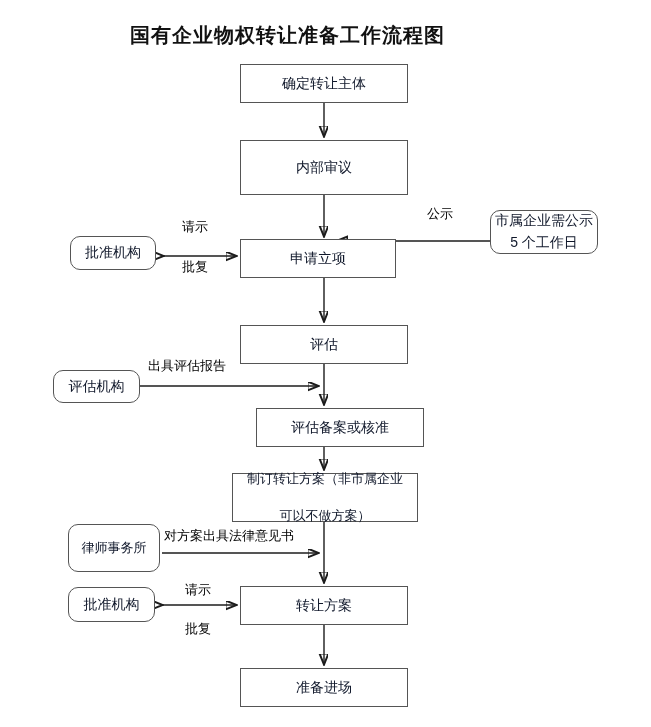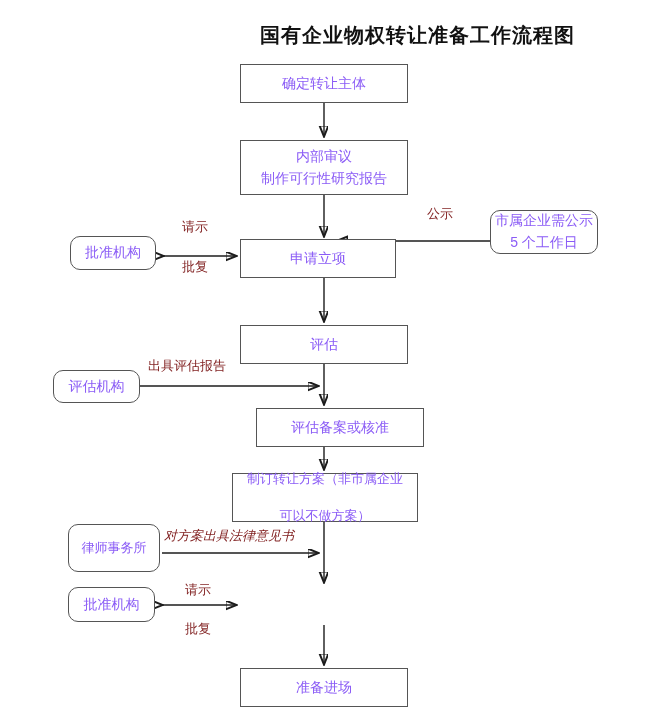--- a/index.html
+++ b/index.html
@@ -16,50 +16,50 @@
     width: 651px;
     height: 727px;
     background: #ffffff;
     overflow: hidden;
   }
   .title {
     position: absolute;
     left: 0;
     top: 22px;
     width: 575px;
-    text-align: right;
+    text-align: center;
     font-size: 20px;
     font-weight: bold;
     letter-spacing: 1px;
     color: #111111;
   }
   .node {
     position: absolute;
     box-sizing: border-box;
     border: 1.4px solid #555555;
     background: #ffffff;
     display: flex;
     flex-direction: column;
     align-items: center;
     justify-content: center;
     font-size: 14px;
-    color: #8b5cf6;
+    color: #0f172a;
     line-height: 1.55;
     text-align: center;
   }
   .node.rounded {
     border-radius: 10px;
   }
   .node .line2 {
     display: block;
   }
   .edge-label {
     position: absolute;
     font-size: 13px;
-    color: #7f1d1d;
+    color: #000000;
     white-space: nowrap;
     background: transparent;
   }
   svg.wires {
     position: absolute;
     left: 0;
     top: 0;
     width: 651px;
     height: 727px;
     pointer-events: none;
@@ -108,40 +108,42 @@
 
     <line x1="324" y1="625" x2="324" y2="664" marker-end="url(#ah)"></line>
   </svg>
 
   <div class="node" style="left:240px; top:64px; width:168px; height:39px;">
     <span>确定转让主体</span>
   </div>
 
   <div class="node" style="left:240px; top:140px; width:168px; height:55px;">
     <span>内部审议</span>
-    <span class="line2">制作可行性研究报告</span>
   </div>
 
   <div class="node" style="left:240px; top:239px; width:156px; height:39px;">
     <span>申请立项</span>
   </div>
 
   <div class="node" style="left:240px; top:325px; width:168px; height:39px;">
     <span>评估</span>
   </div>
 
   <div class="node" style="left:256px; top:408px; width:168px; height:39px;">
     <span>评估备案或核准</span>
   </div>
 
   <div class="node" style="left:232px; top:473px; width:186px; height:49px; font-size:13px;gap:16px;">
     <span>制订转让方案（非市属企业</span>
     <span class="line2">可以不做方案）</span>
   </div>
 
+  <div class="node" style="left:240px; top:586px; width:168px; height:39px;">
+    <span>转让方案</span>
+  </div>
 
   <div class="node" style="left:240px; top:668px; width:168px; height:39px;">
     <span>准备进场</span>
   </div>
 
   <div class="node rounded" style="left:70px; top:236px; width:86px; height:34px;">
     <span>批准机构</span>
   </div>
 
   <div class="node rounded" style="left:490px; top:210px; width:108px; height:44px;">
@@ -158,17 +160,17 @@
   </div>
 
   <div class="node rounded" style="left:68px; top:587px; width:87px; height:35px;">
     <span>批准机构</span>
   </div>
 
   <div class="edge-label" style="left:182px; top:218px;">请示</div>
   <div class="edge-label" style="left:182px; top:258px;">批复</div>
   <div class="edge-label" style="left:427px; top:205px;">公示</div>
   <div class="edge-label" style="left:148px; top:357px;">出具评估报告</div>
-  <div class="edge-label" style="left:164px; top:527px;font-style:italic;">对方案出具法律意见书</div>
+  <div class="edge-label" style="left:164px; top:527px;">对方案出具法律意见书</div>
   <div class="edge-label" style="left:185px; top:581px;">请示</div>
   <div class="edge-label" style="left:185px; top:620px;">批复</div>
 
 </div>
 
 </body></html>

